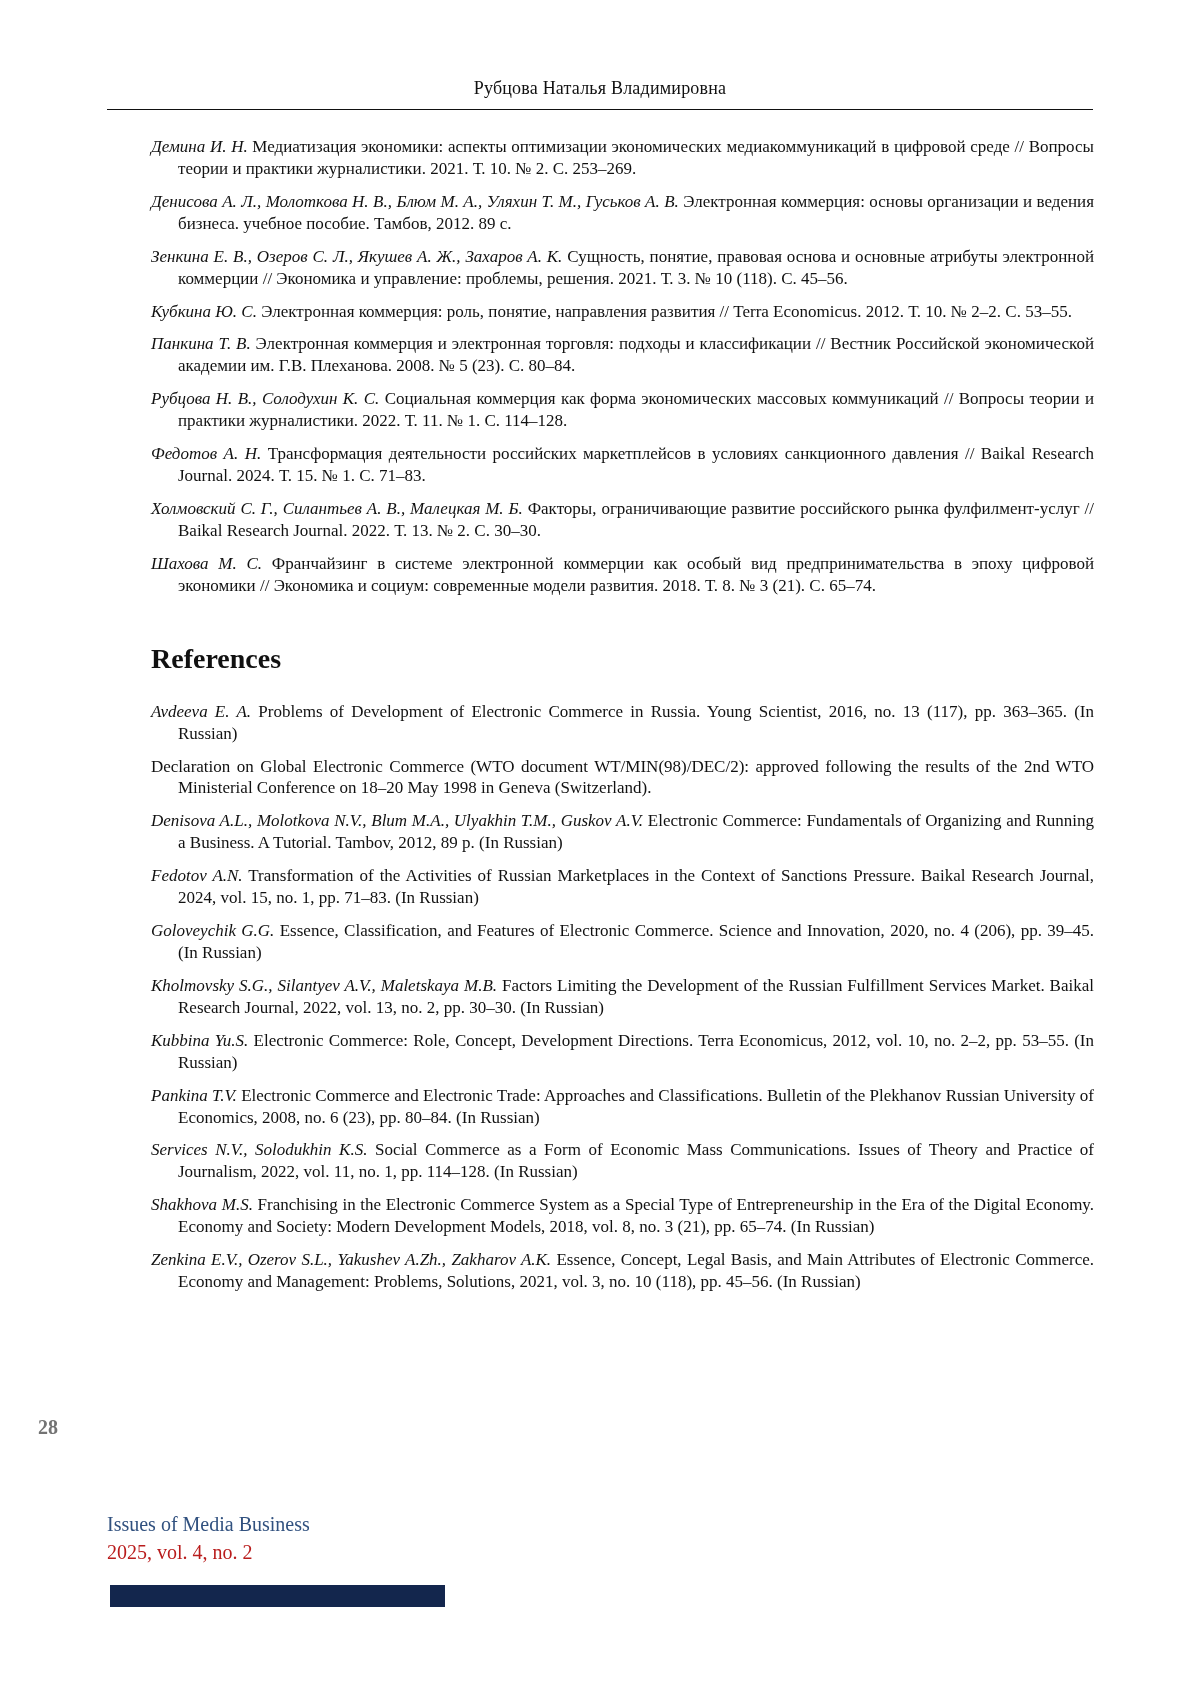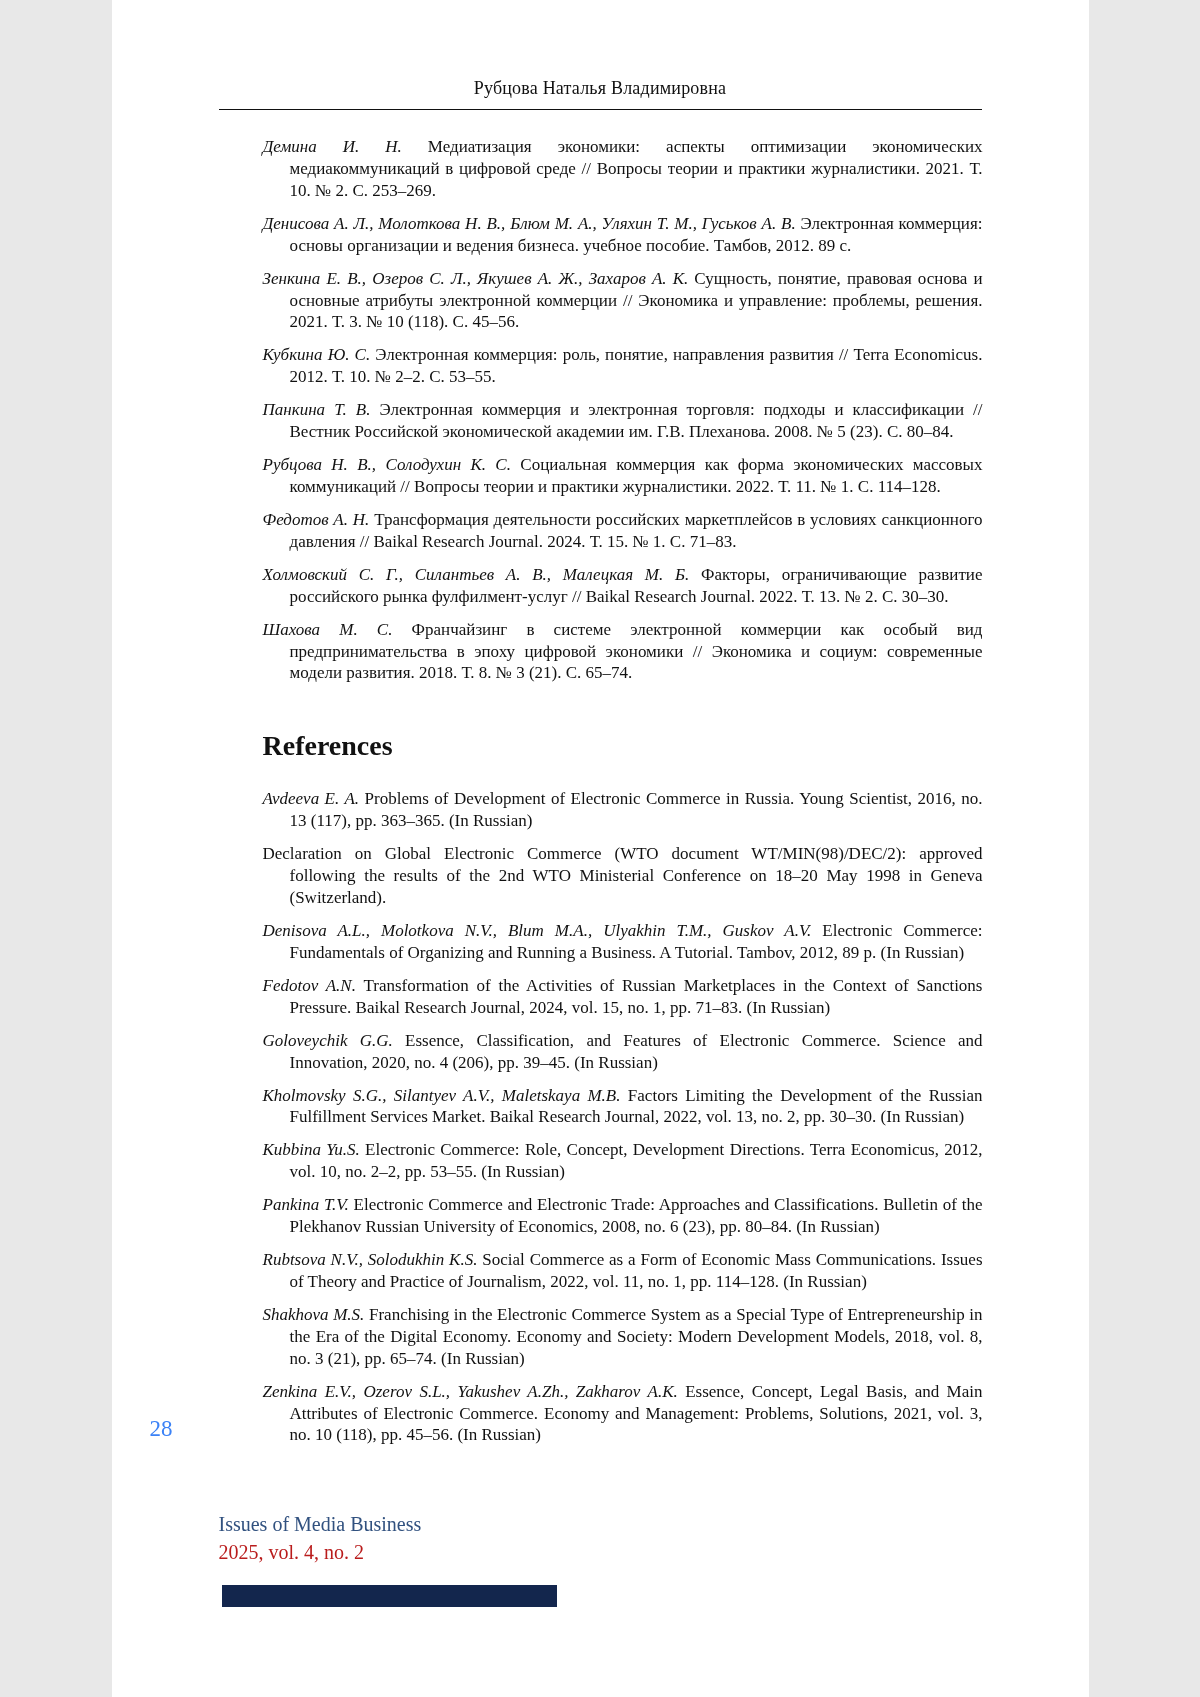--- a/index.html
+++ b/index.html
@@ -2,21 +2,21 @@
 <html><head>
 <meta charset="utf-8">
 <style>
   html, body {
     margin: 0;
     padding: 0;
     background: #e8e8e8;
   }
   .page {
     position: relative;
-    width: 977px;
+    width: 1200px;
     height: 1697px;
     margin: 0 auto;
     background: #ffffff;
     font-family: "Liberation Serif", "DejaVu Serif", serif;
     color: #111111;
     overflow: hidden;
   }
   .running-head {
     padding-top: 78px;
     text-align: center;
@@ -47,23 +47,23 @@
   .refs-heading {
     font-size: 28px;
     font-weight: bold;
     margin: 46px 0 26px 0;
     color: #111111;
   }
   .page-number {
     position: absolute;
     left: 38px;
     top: 1416px;
-    font-size: 23px;
-    font-weight: normal;
-    color: #3b82f6;
+    font-size: 20px;
+    font-weight: bold;
+    color: #737373;
   }
   .footer-journal {
     position: absolute;
     left: 107px;
     top: 1513px;
     font-size: 20px;
     color: #31517f;
   }
   .footer-issue {
     position: absolute;
@@ -159,21 +159,21 @@
       </p>
       <p class="ref">
         <i class="authors">Kubbina Yu.S.</i>
         <span>Electronic Commerce: Role, Concept, Development Directions. Terra Economicus, 2012, vol. 10, no. 2–2, pp. 53–55. (In Russian)</span>
       </p>
       <p class="ref">
         <i class="authors">Pankina T.V.</i>
         <span>Electronic Commerce and Electronic Trade: Approaches and Classifications. Bulletin of the Plekhanov Russian University of Economics, 2008, no. 6 (23), pp. 80–84. (In Russian)</span>
       </p>
       <p class="ref">
-        <i class="authors">Rubtsova N.V., Solodukhin K.S.</i>
+        <i class="authors">Services N.V., Solodukhin K.S.</i>
         <span>Social Commerce as a Form of Economic Mass Communications. Issues of Theory and Practice of Journalism, 2022, vol. 11, no. 1, pp. 114–128. (In Russian)</span>
       </p>
       <p class="ref">
         <i class="authors">Shakhova M.S.</i>
         <span>Franchising in the Electronic Commerce System as a Special Type of Entrepreneurship in the Era of the Digital Economy. Economy and Society: Modern Development Models, 2018, vol. 8, no. 3 (21), pp. 65–74. (In Russian)</span>
       </p>
       <p class="ref">
         <i class="authors">Zenkina E.V., Ozerov S.L., Yakushev A.Zh., Zakharov A.K.</i>
         <span>Essence, Concept, Legal Basis, and Main Attributes of Electronic Commerce. Economy and Management: Problems, Solutions, 2021, vol. 3, no. 10 (118), pp. 45–56. (In Russian)</span>
       </p>

